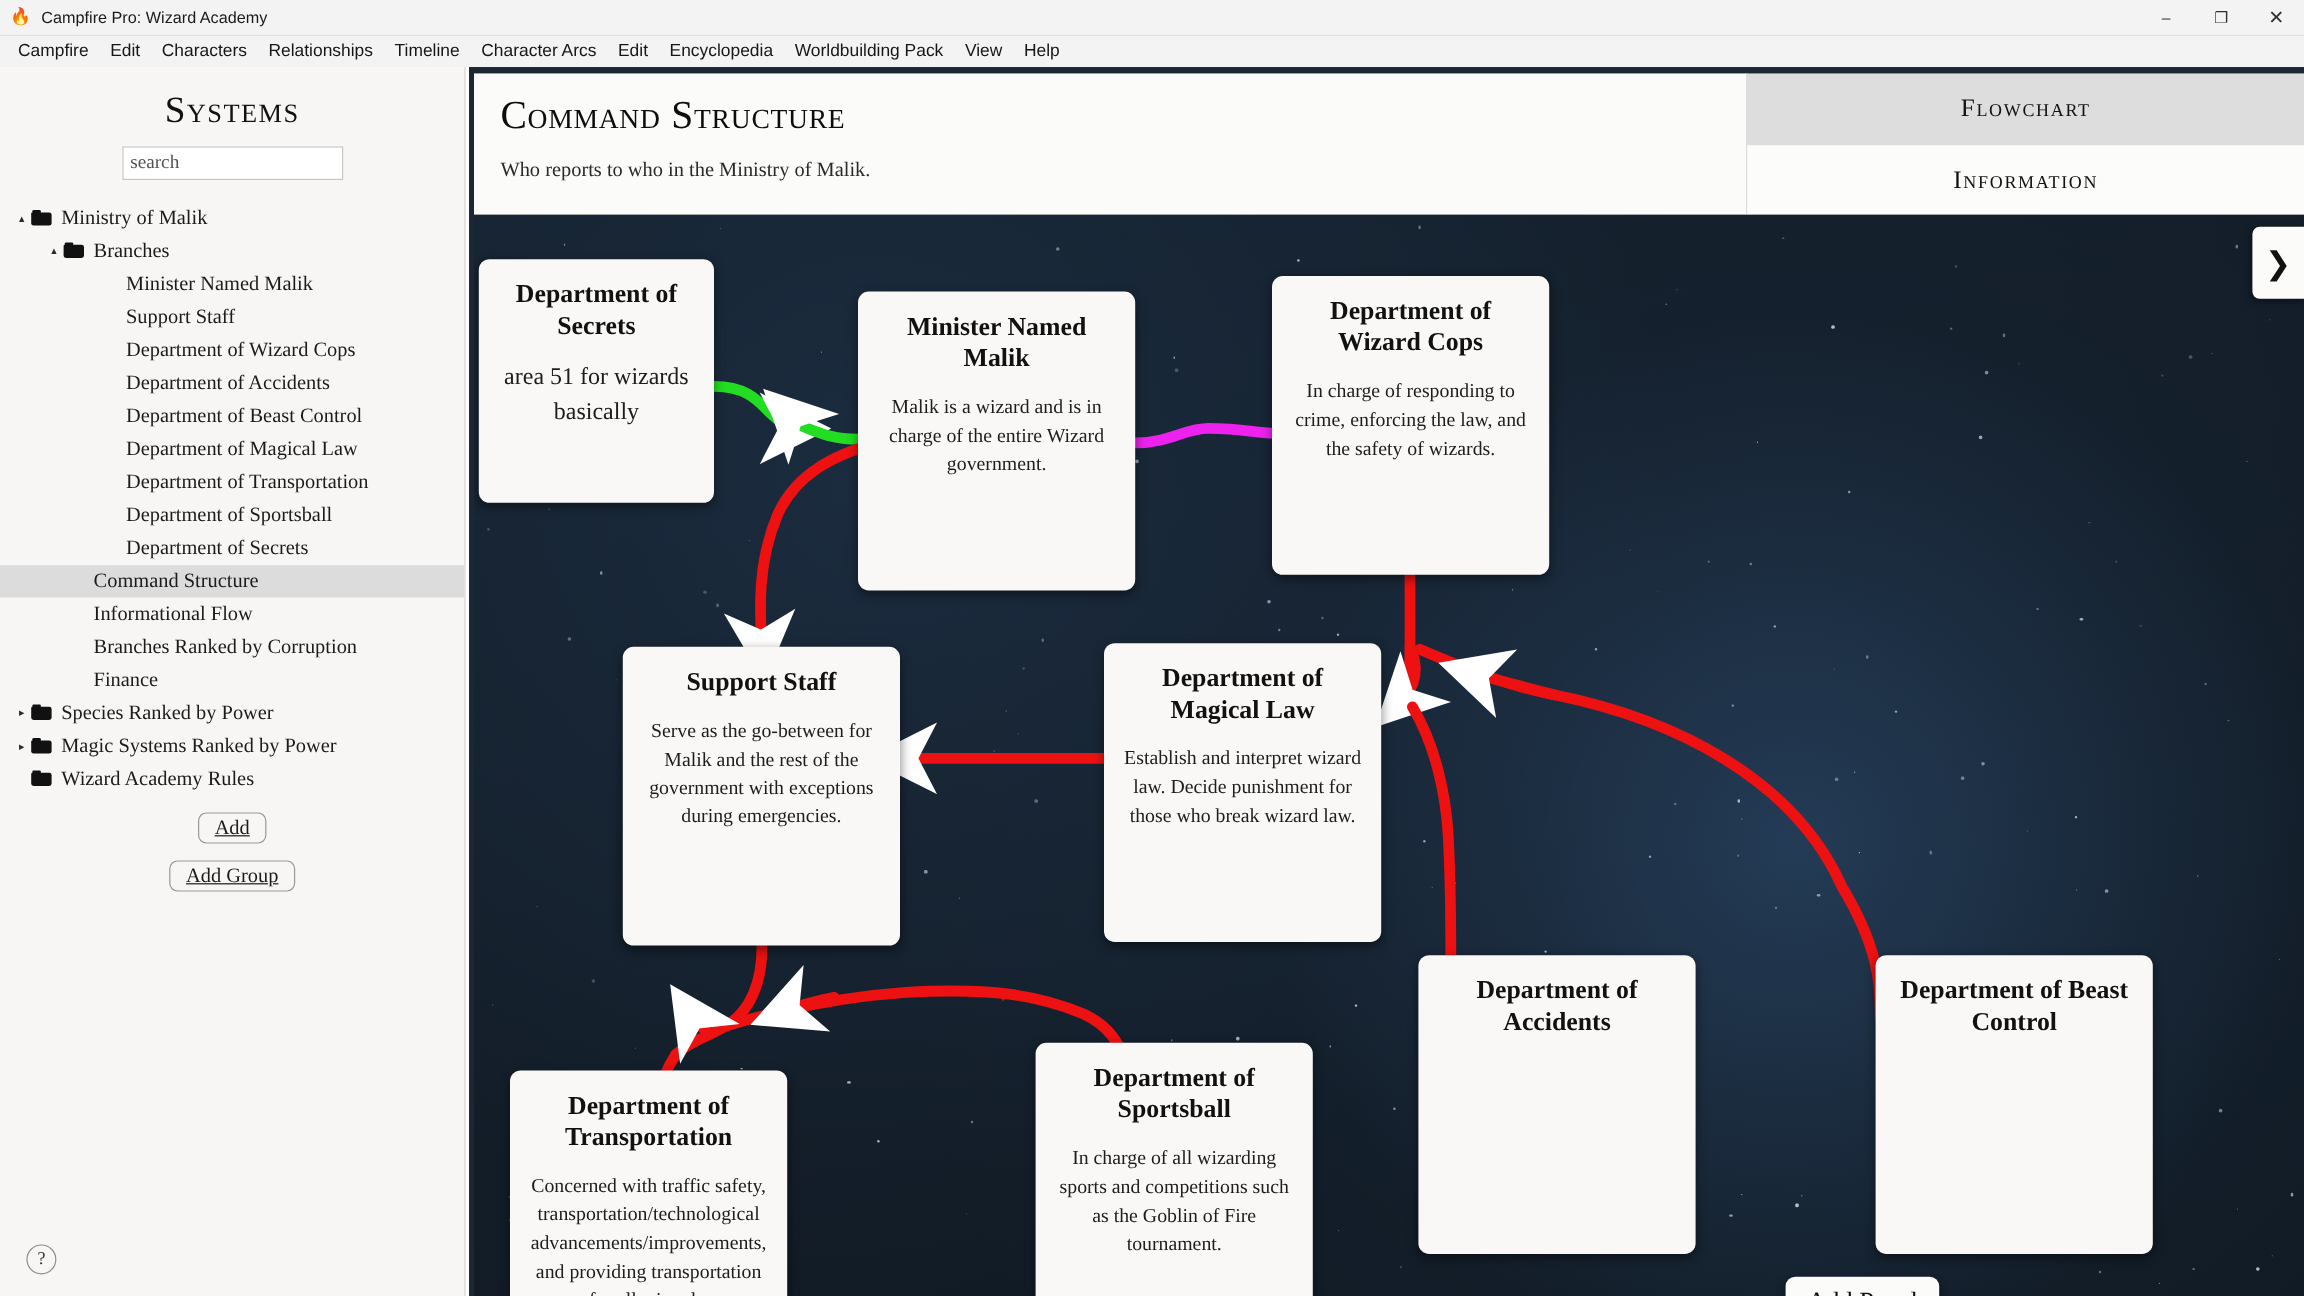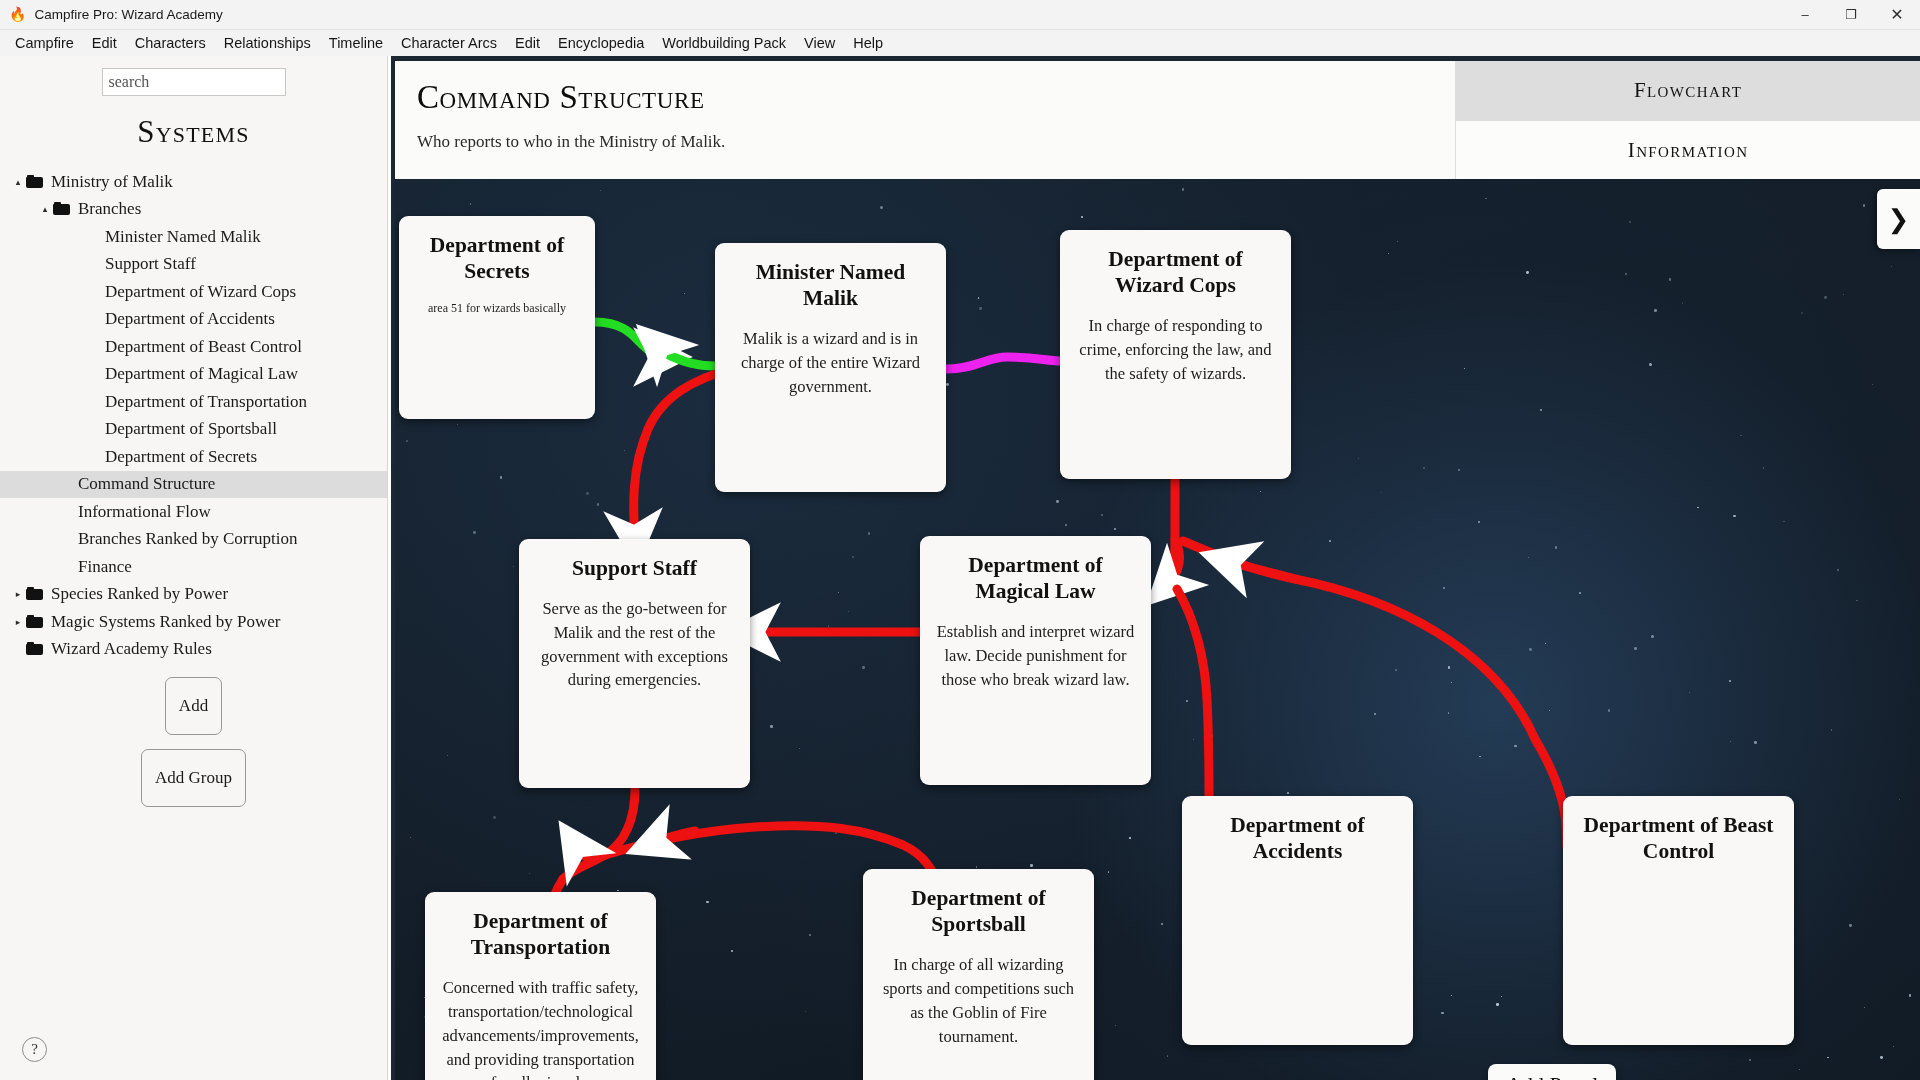--- a/index.html
+++ b/index.html
@@ -104,21 +104,22 @@
   }
   .lbl { display: inline-block; }
 
   .sb-btn-wrap { display: flex; justify-content: center; margin-top: 14px; }
   .sb-btn {
     border: 1px solid #9a9893;
     border-radius: 7px;
     background: #f7f6f4;
     font-family: "Liberation Serif", serif;
     font-size: 17px; color: #1b1b1b;
-    padding: 18px 13px;
+    padding: 2px 13px;
+    text-decoration: underline;
   }
   #help-btn {
     position: absolute; left: 22px; bottom: 18px;
     width: 25px; height: 25px; border-radius: 50%;
     border: 1px solid #8f8d89;
     display: flex; align-items: center; justify-content: center;
     font-family: "Liberation Serif", serif; font-size: 15px; color: #333;
     background: #f7f6f4;
   }
 
@@ -197,21 +198,21 @@
     font-weight: bold;
     color: #111;
     line-height: 1.22;
   }
   .node .n-body {
     margin-top: 16px;
     font-size: 16.5px;
     color: #1d1d1d;
     line-height: 1.44;
   }
-  .node.small .n-body { font-size: 12px; }
+  .node.small .n-body { font-size: 20px; }
 
   #add-panel-btn {
     position: absolute;
     left: 1093px; top: 1003px;
     background: #fbfbfa;
     border-radius: 8px;
     padding: 8px 18px;
     font-family: "Liberation Serif", serif;
     font-size: 22px;
     color: #111;
@@ -252,24 +253,24 @@
     <div class="mi">Timeline</div>
     <div class="mi">Character Arcs</div>
     <div class="mi">Edit</div>
     <div class="mi">Encyclopedia</div>
     <div class="mi">Worldbuilding Pack</div>
     <div class="mi">View</div>
     <div class="mi">Help</div>
   </div>
 
 <div id="sidebar">
+  <div id="sidebar-title">Systems</div>
   <div id="search-wrap">
     <input id="search-input" type="text" placeholder="search" style="">
   </div>
-  <div id="sidebar-title">Systems</div>
   <div id="tree">
       <div class="tree-row" style="padding-left: 10px;">
         <span class="twisty">▴</span>
         <span class="folder-ico"></span>
         <span class="lbl">Ministry of Malik</span>
       </div>
       <div class="tree-row" style="padding-left: 37px;">
         <span class="twisty">▴</span>
         <span class="folder-ico"></span>
         <span class="lbl">Branches</span>

